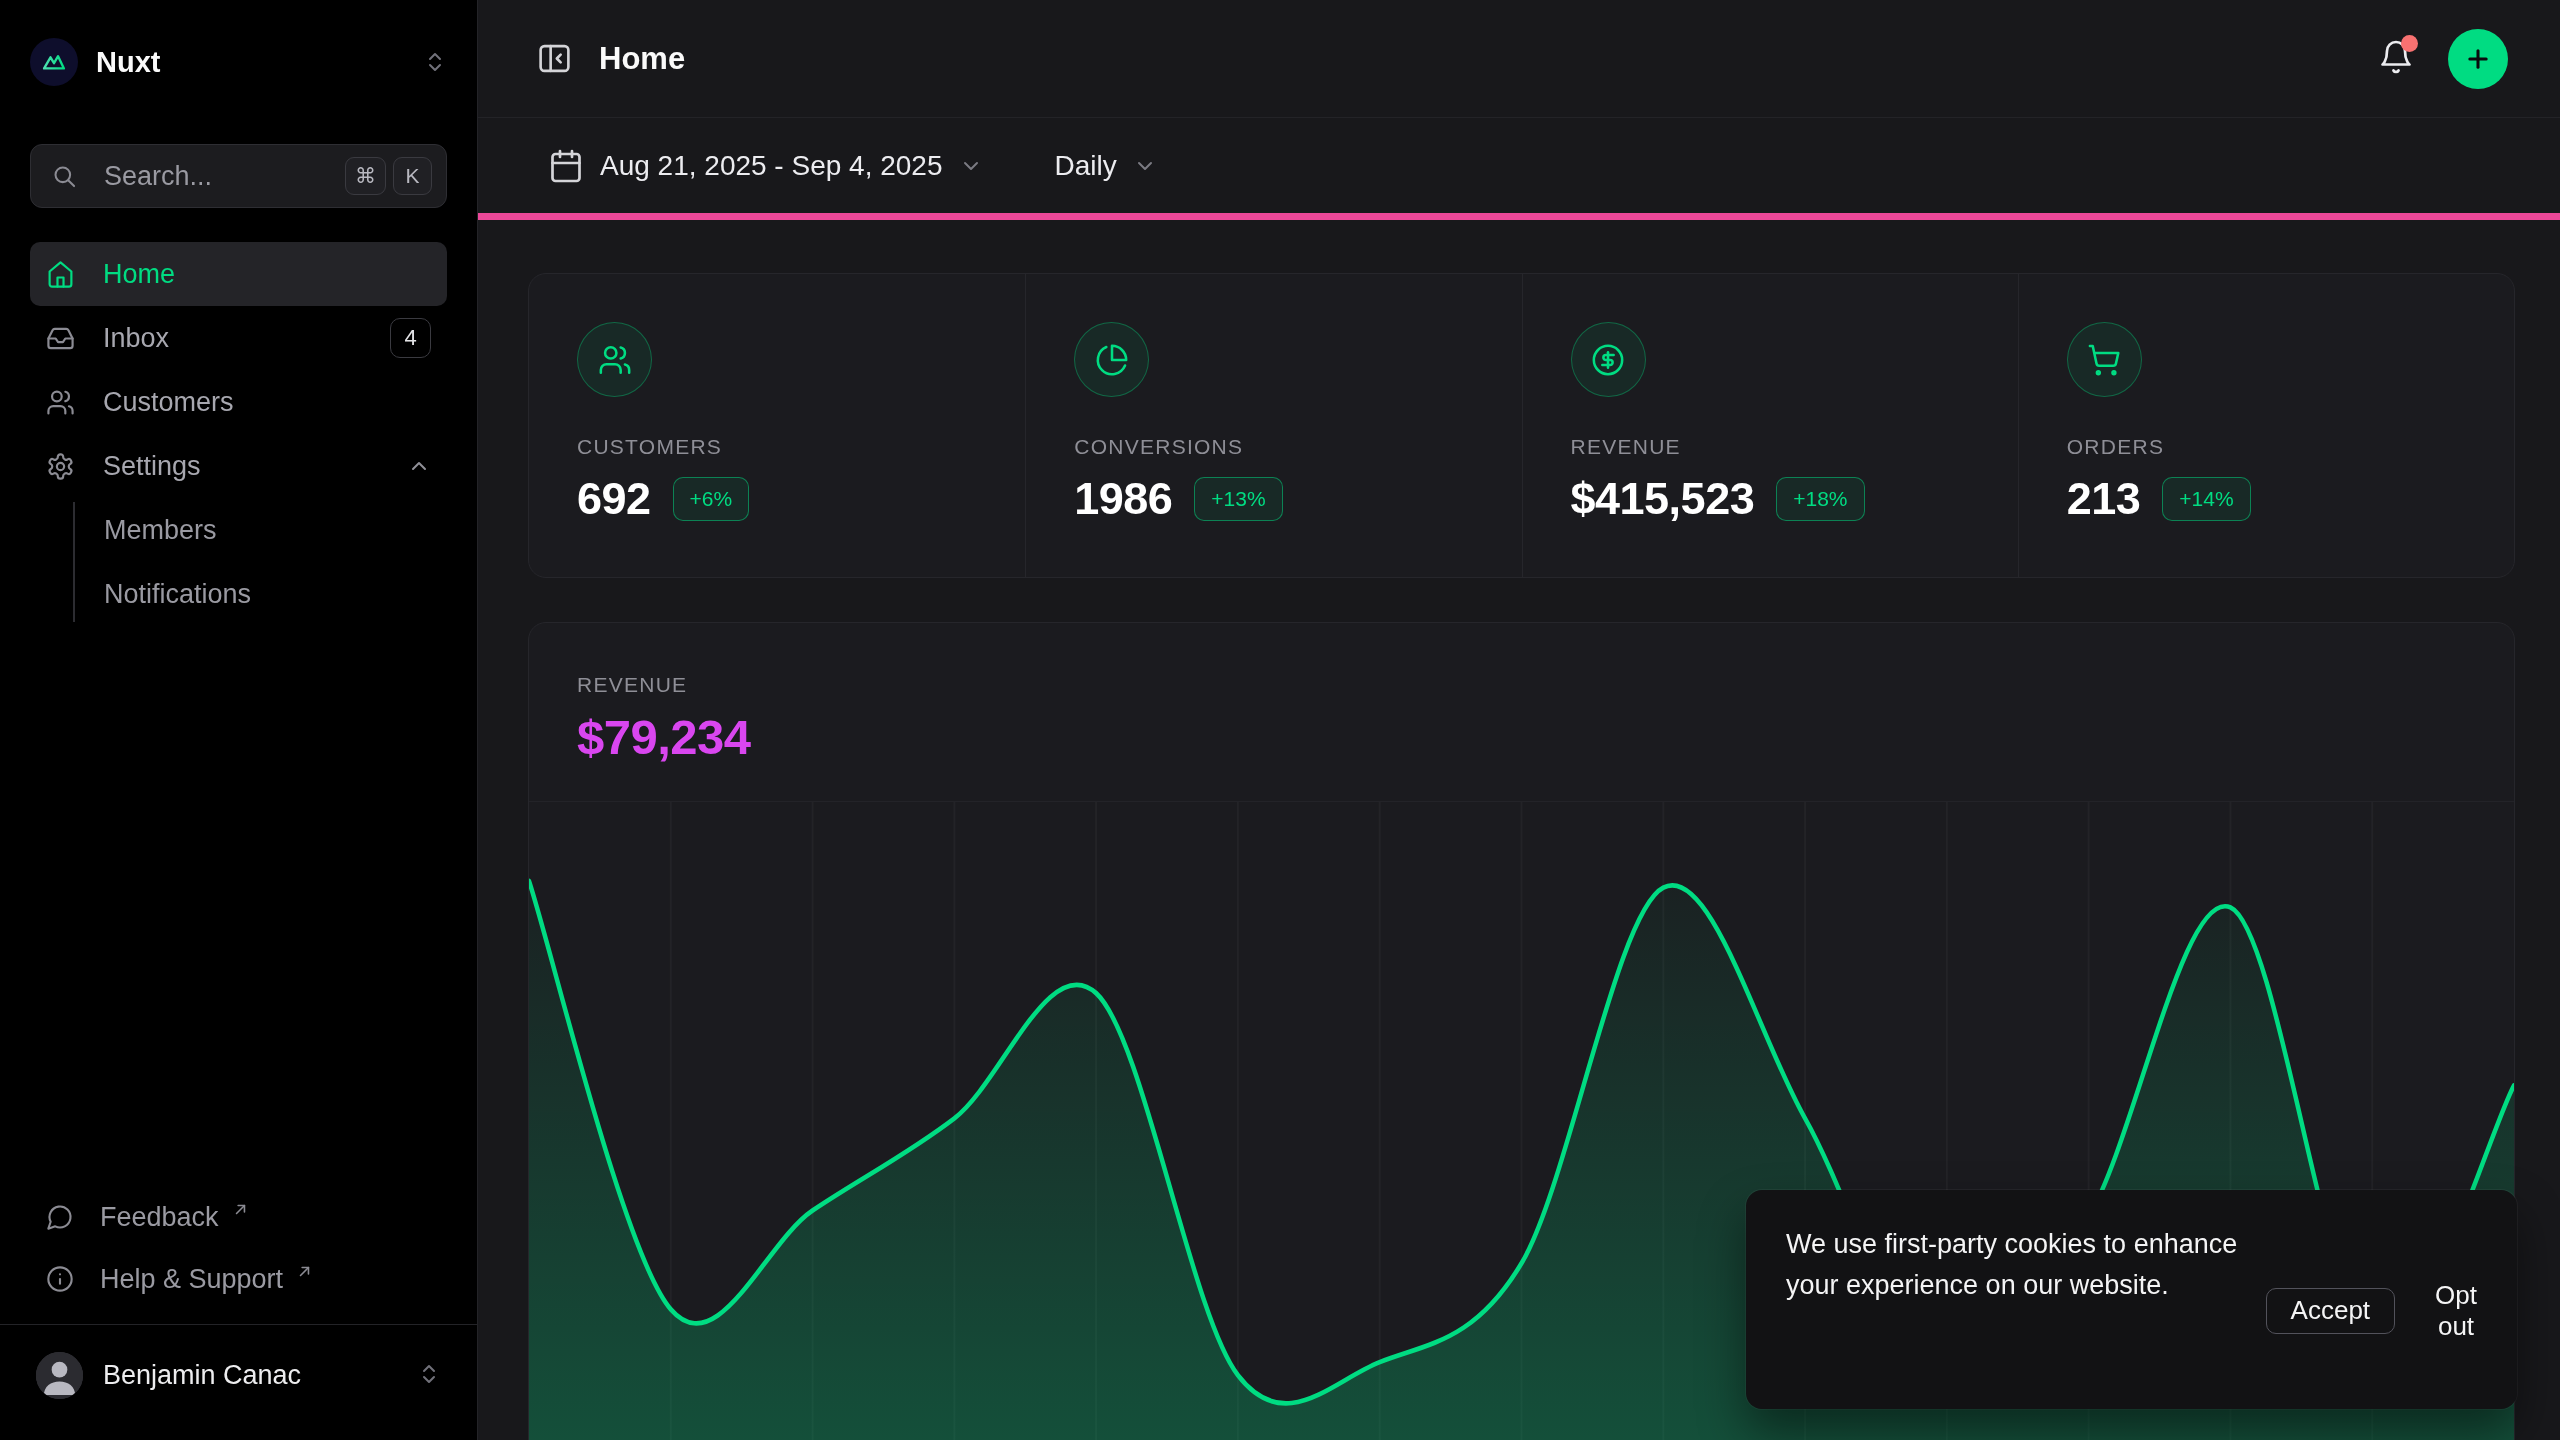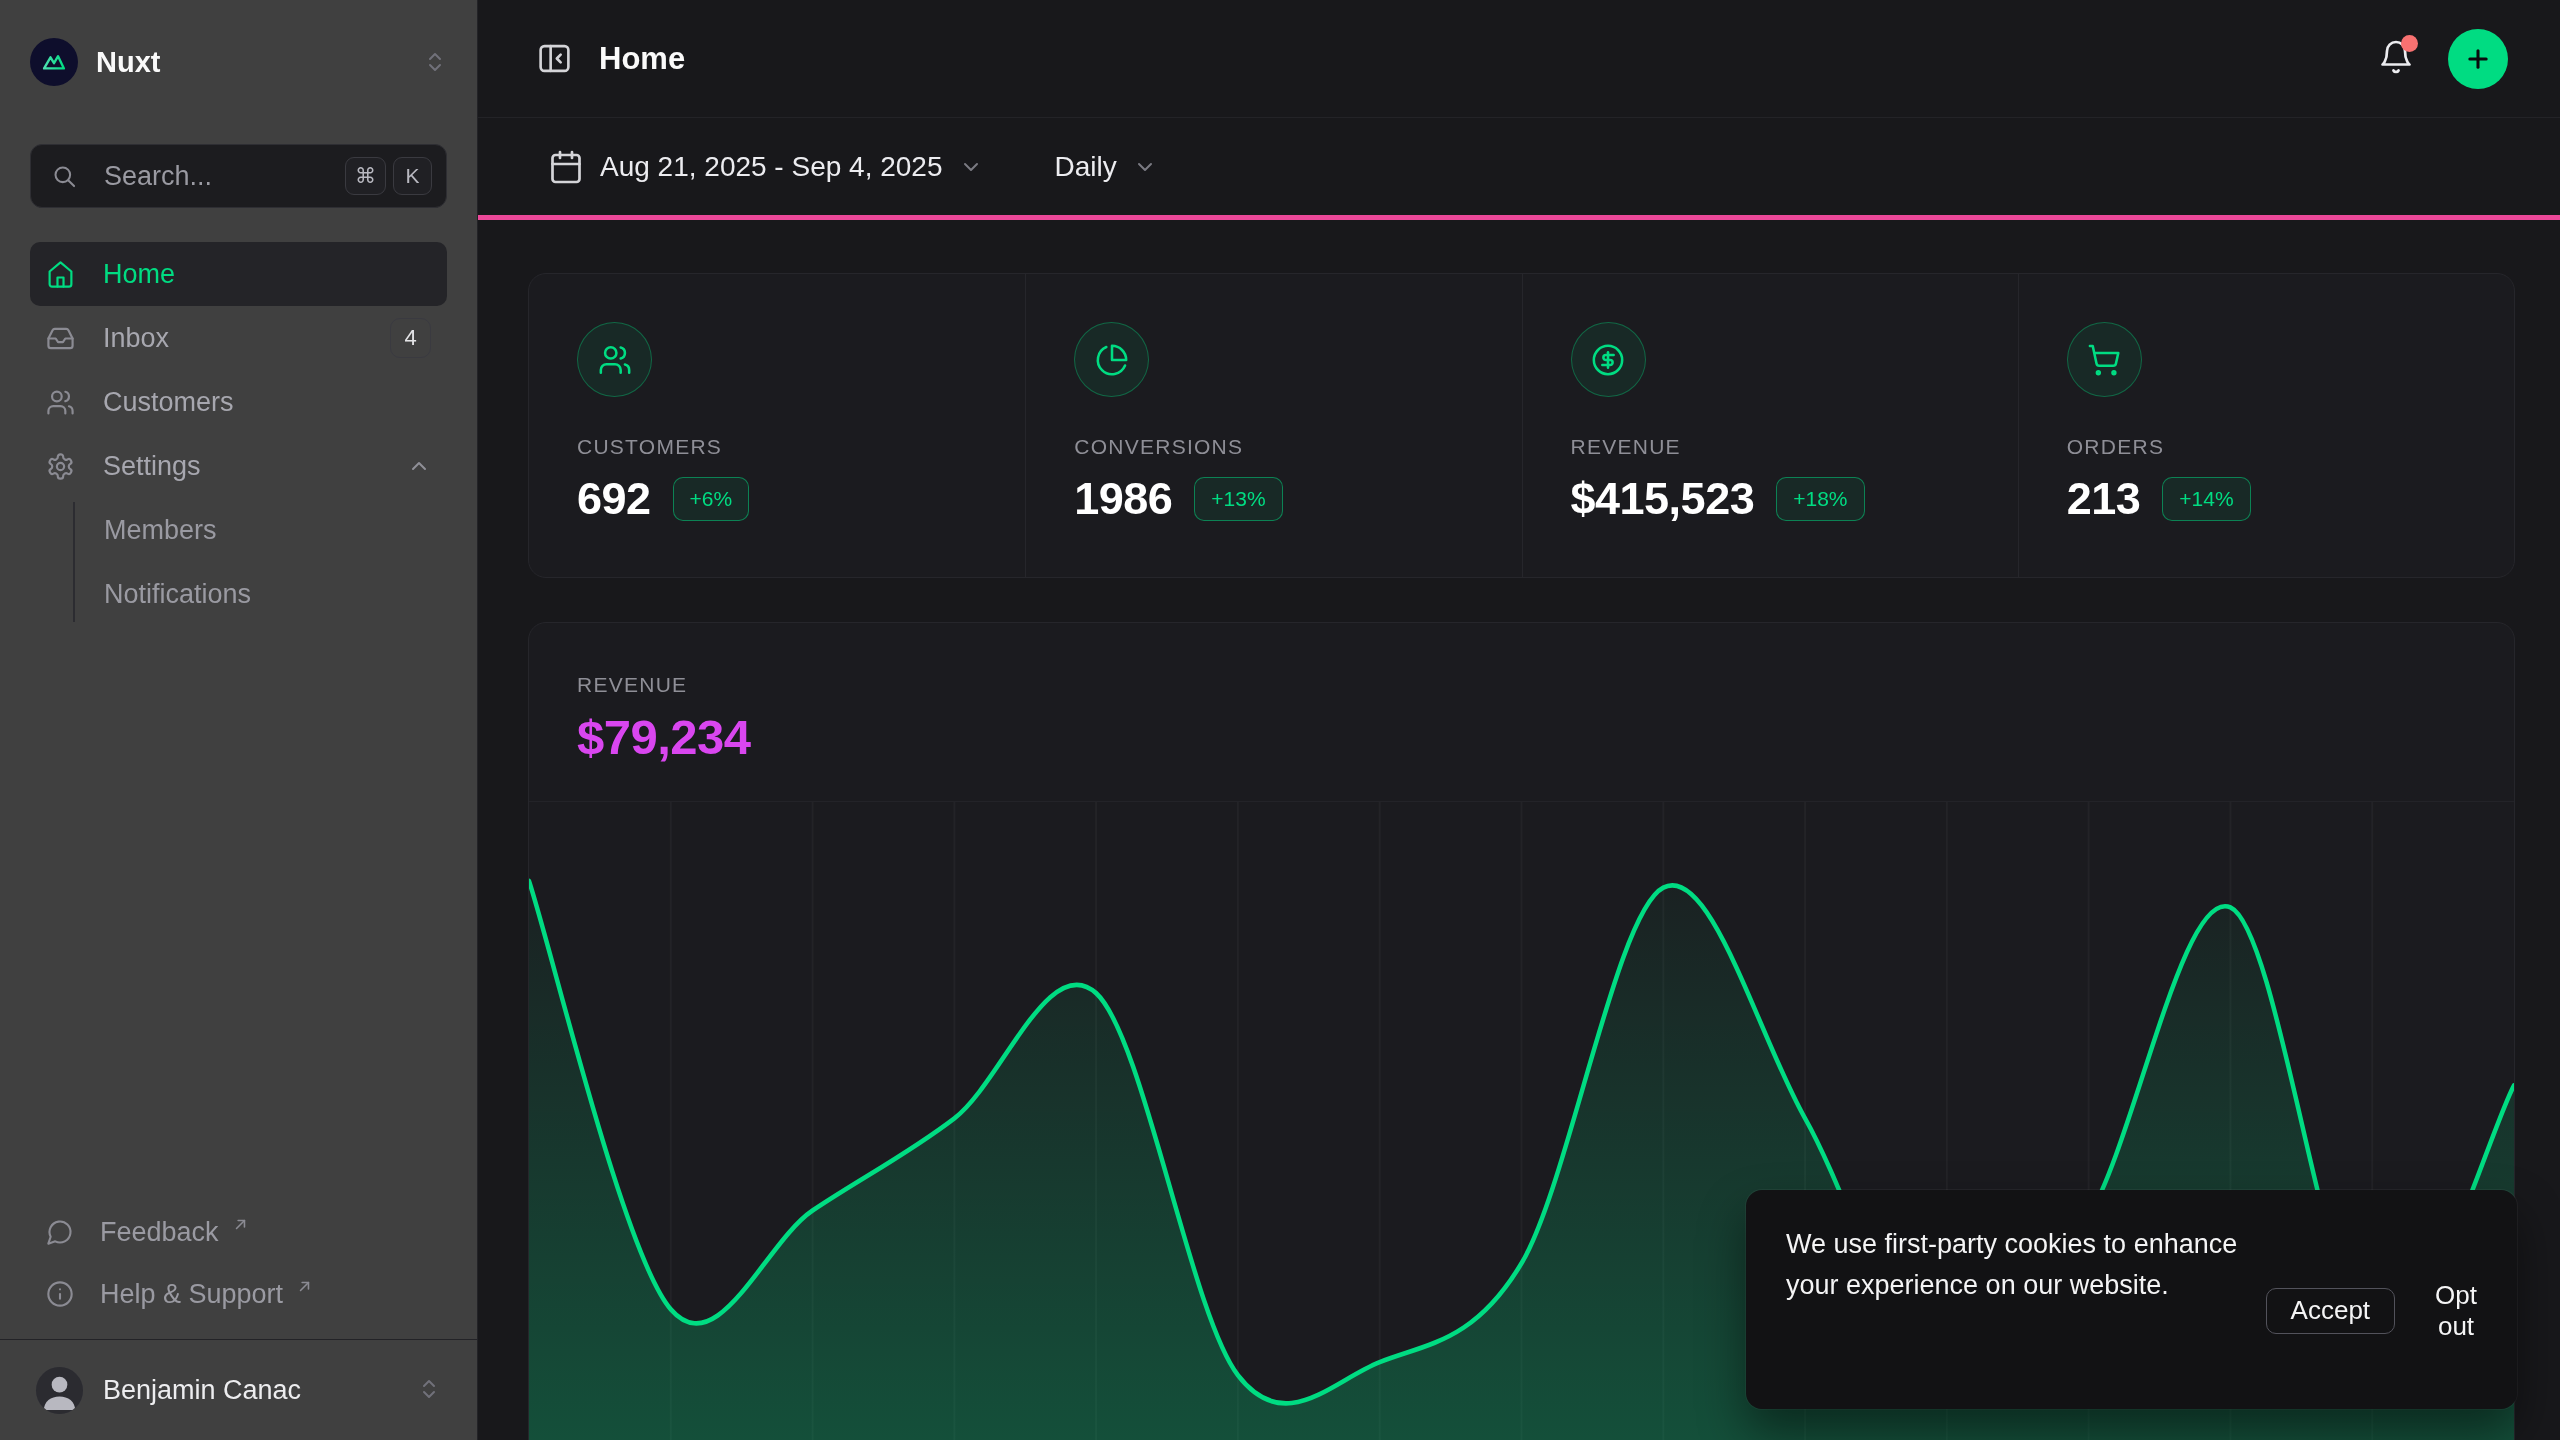--- a/index.html
+++ b/index.html
@@ -7,21 +7,21 @@
   body {
     background:#171719; color:#e4e4e7;
     font-family:"Liberation Sans", sans-serif;
     -webkit-font-smoothing:antialiased;
   }
   .app { display:flex; width:100%; height:100%; }
 
   
   .sidebar {
     width:478px; flex-shrink:0; display:flex; flex-direction:column;
-    padding:30px 30px 0; border-right:1px solid #232327; background:#404040;
+    padding:30px 30px 15px; border-right:1px solid #232327; background:#000000;
   }
   .logo-row { display:flex; align-items:center; height:64px; }
   .team-switcher { display:flex; align-items:center; gap:18px; background:none; border:none; cursor:pointer; color:#fff; }
   .logo-circle { width:48px; height:48px; border-radius:50%; background:#0e0e2c; display:grid; place-items:center; }
   .logo-circle svg { width:28px; height:28px; }
   .logo-text { font-size:29px; font-weight:600; color:#fafafa; }
   .switcher-chevrons { margin-left:auto; background:none; border:none; color:#71717a; cursor:pointer; display:grid; place-items:center; }
   .switcher-chevrons svg { width:24px; height:24px; }
 
   .search {
@@ -86,21 +86,21 @@
   .panel-toggle { background:none; border:none; color:#d4d4d8; cursor:pointer; display:grid; place-items:center; }
   .panel-toggle svg { width:37px; height:37px; }
   .page-title { font-size:31px; font-weight:700; color:#fafafa; }
   .topbar-right { margin-left:auto; display:flex; align-items:center; gap:34px; }
   .bell-btn { position:relative; background:none; border:none; color:#ececf0; cursor:pointer; }
   .bell-btn svg { width:36px; height:36px; }
   .bell-dot { position:absolute; top:-4px; right:-4px; width:17px; height:17px; border-radius:50%; background:#f87171; }
   .add-btn { width:60px; height:60px; border-radius:50%; border:none; background:#00dc82; color:#0b0b0d; cursor:pointer; display:grid; place-items:center; }
   .add-btn svg { width:28px; height:28px; }
 
-  .filterbar { height:102px; flex-shrink:0; display:flex; align-items:center; padding:0 70px; border-bottom:5px solid #ec4899; }
+  .filterbar { height:102px; flex-shrink:0; display:flex; align-items:center; padding:0 70px; border-bottom:7px solid #ec4899; }
   .daterange-btn, .granularity-btn { display:flex; align-items:center; gap:16px; background:none; border:none; cursor:pointer; color:#e4e4e7; }
   .daterange-btn svg.cal { width:36px; height:36px; color:#d4d4d8; }
   .pill-text { font-size:28px; font-weight:500; color:#ececf0; }
   .chev-down { width:24px; height:24px; color:#7a7a82; }
   .granularity-btn { margin-left:72px; }
 
   .content { flex:1; padding:53px 45px 0 50px; }
 
   .stats-card {
     height:305px; border:1px solid #26262b; background:#1b1b1f; border-radius:18px;

